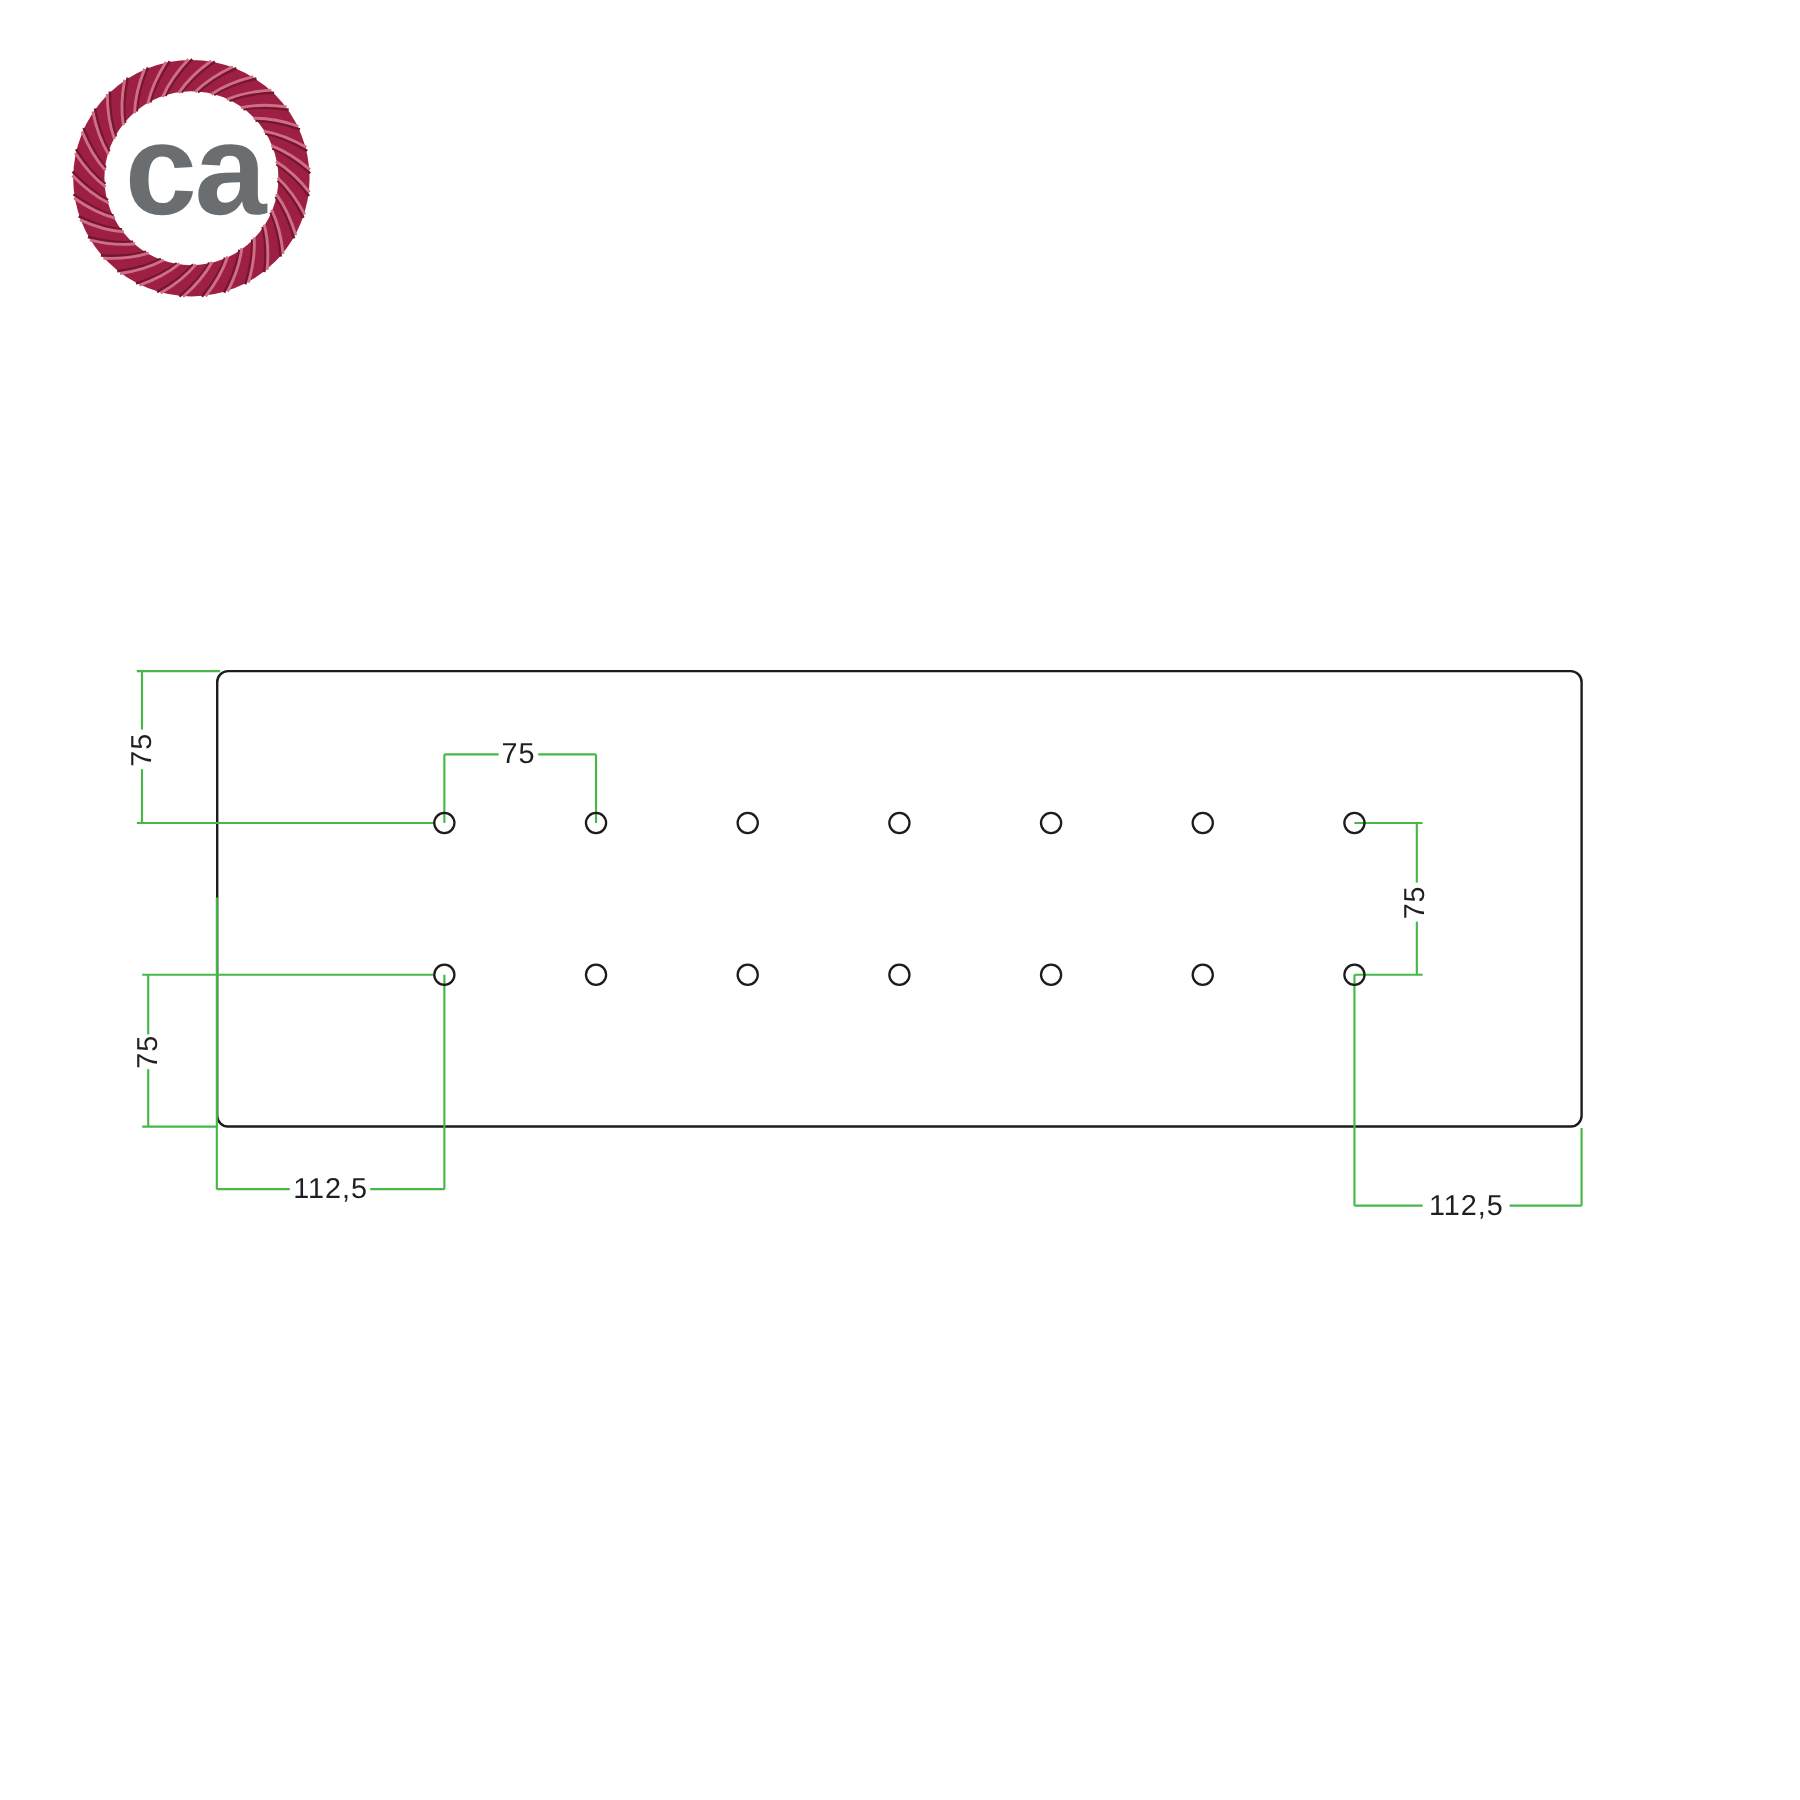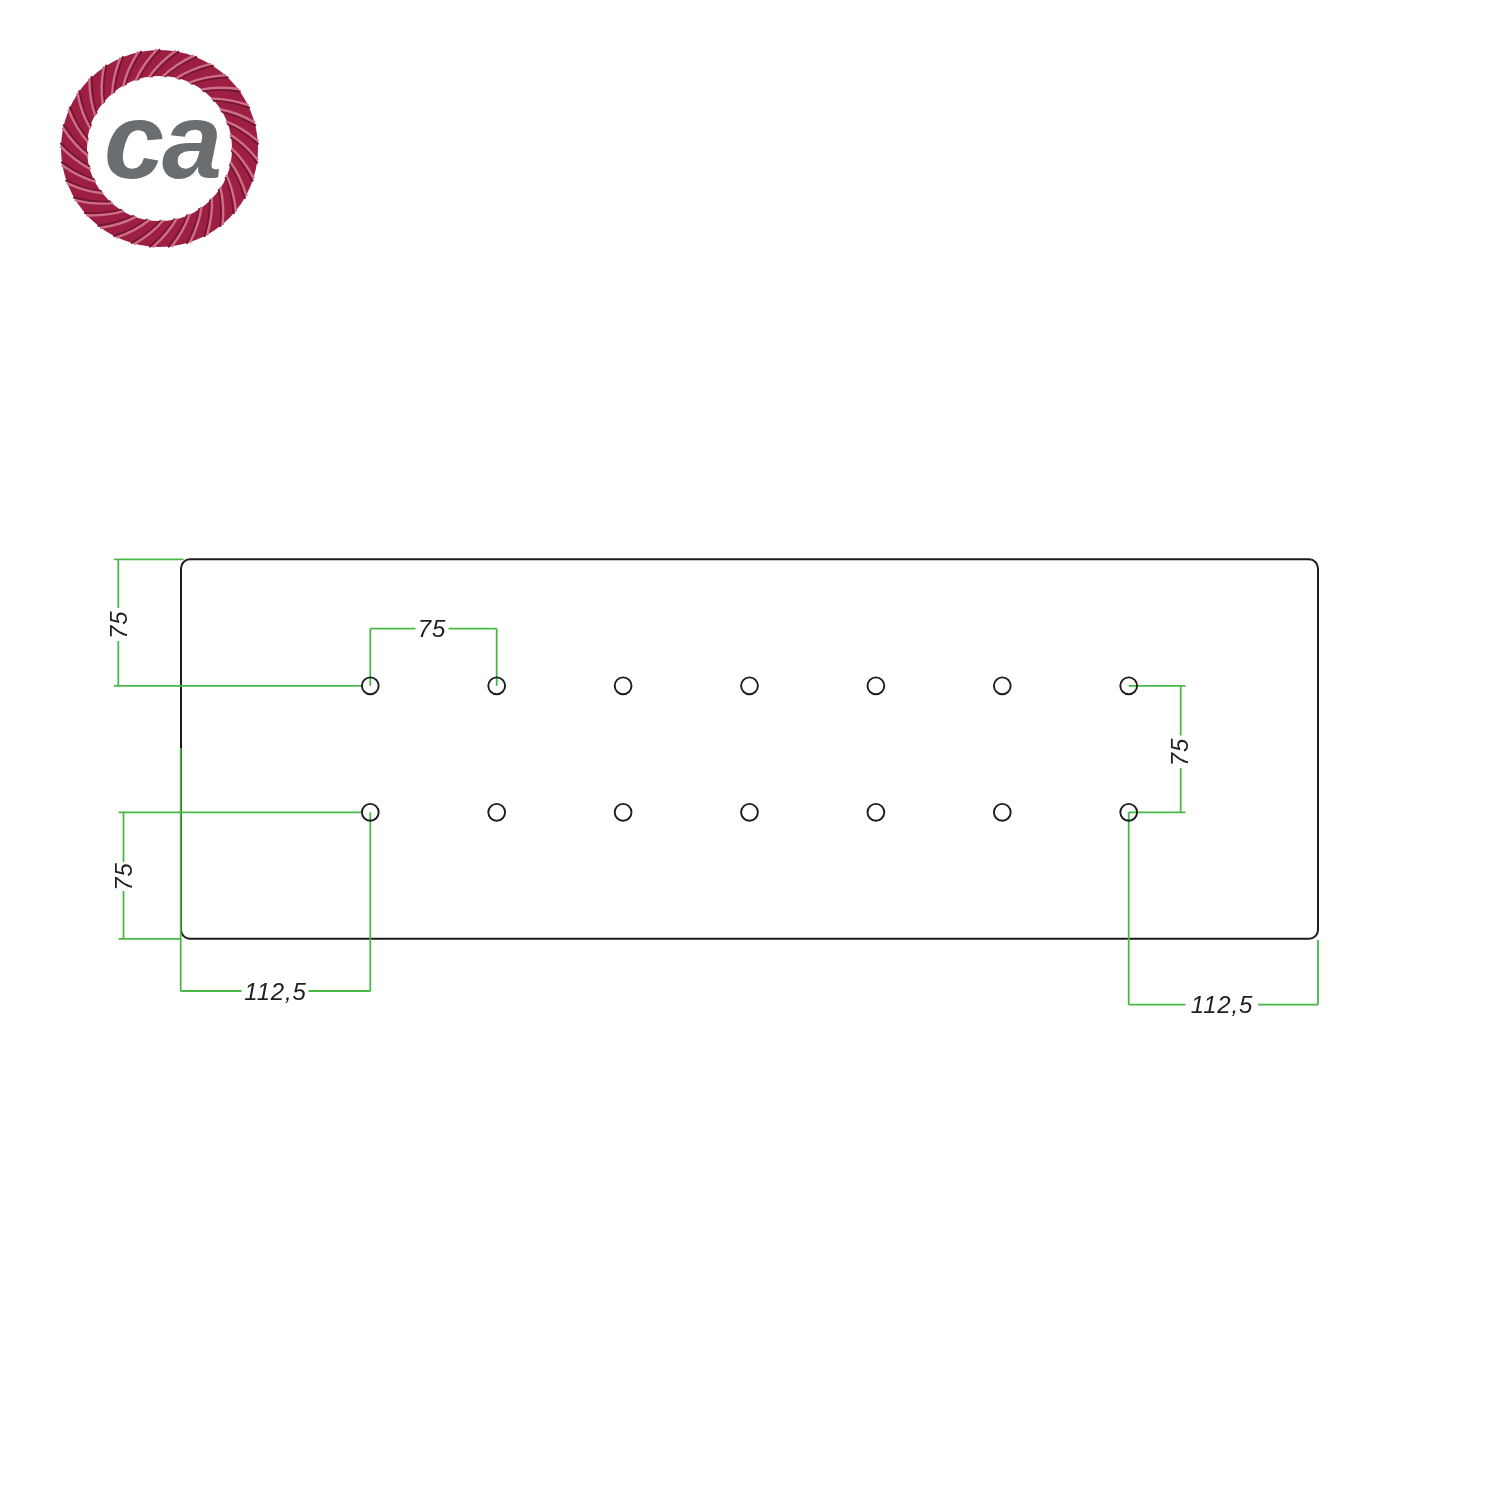--- a/index.html
+++ b/index.html
@@ -1,16 +1,16 @@
 <!DOCTYPE html>
 <html><head>
 <meta charset="utf-8">
 <style>
   html,body { margin:0; padding:0; background:#ffffff; }
-  #c { position:relative; width:1500px; height:1106px; background:#ffffff;font-style:italic; }
+  #c { position:relative; width:1500px; height:1106px; background:#ffffff; }
 </style>
 </head>
 <body>
 <div id="c">
 <svg width="1500" height="1500" viewBox="0 0 1500 1500" xmlns="http://www.w3.org/2000/svg" style="position:absolute;top:0;left:0">
 
 <g>
 <circle cx="159.5" cy="148.5" r="85.5" fill="none" stroke="#9d2044" stroke-width="26.0"></circle>
 <path d="M230.4,136.8 Q245.0,146.4 257.5,163.3" fill="none" stroke="#76152f" stroke-width="2.2"></path>
 <path d="M226.9,123.5 Q243.0,130.3 258.5,144.5" fill="none" stroke="#76152f" stroke-width="2.2"></path>

